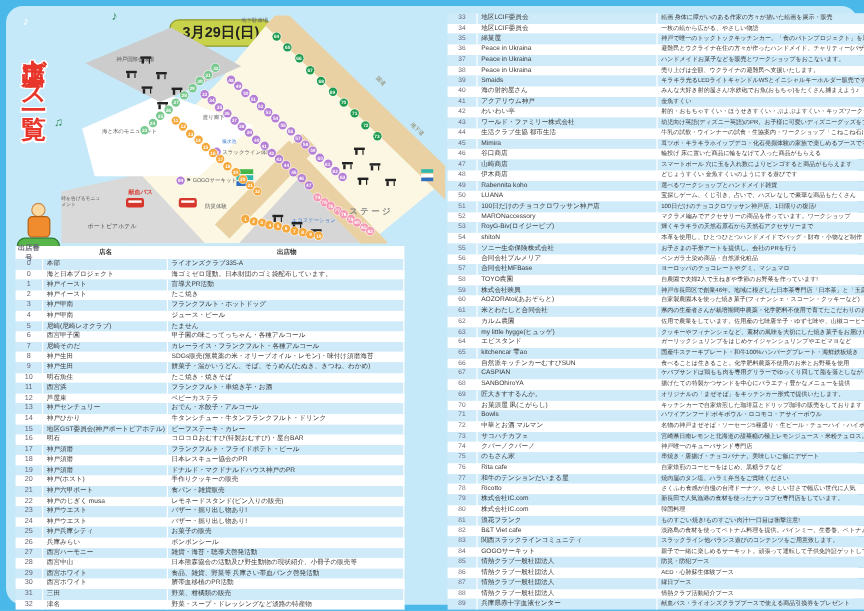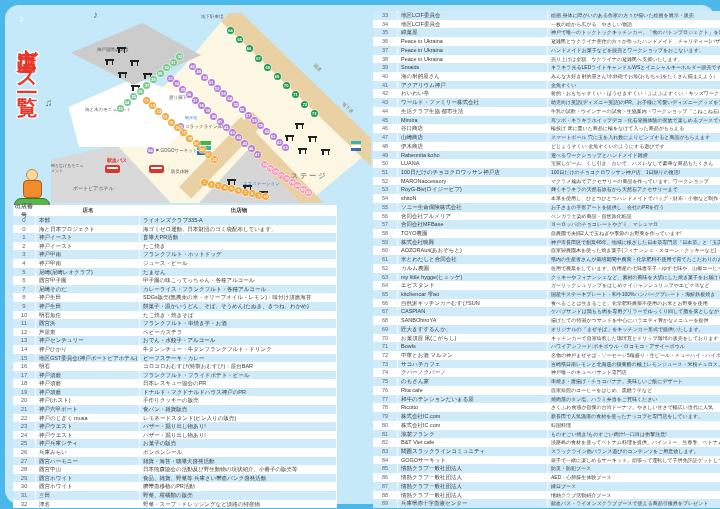--- a/index.html
+++ b/index.html
@@ -85,20 +85,21 @@
   <div class="vtitle">出店ブース一覧</div>
   <span class="note" style="left:88px;top:4px;color:#2e8b57;">♪</span>
   <span class="note" style="left:14px;top:8px;color:#ffffff;">♪</span>
   <span class="note" style="left:40px;top:92px;color:#2e8b57;">♫</span>
   <div class="mascot">
     <span class="head"></span>
     <span class="body"></span>
     <span class="base"></span>
   </div>
 
+  <div class="badge">3月29日(日)</div>
 
   <div class="map">
     <div class="plaza"></div>
     <div class="hotel"></div>
     <div class="graytri"></div>
     <div class="walk"></div>
     <div class="bldg"></div>
     <div class="road roadTR"></div>
     <div class="road roadL"></div>
     <div class="road roadR"></div>

